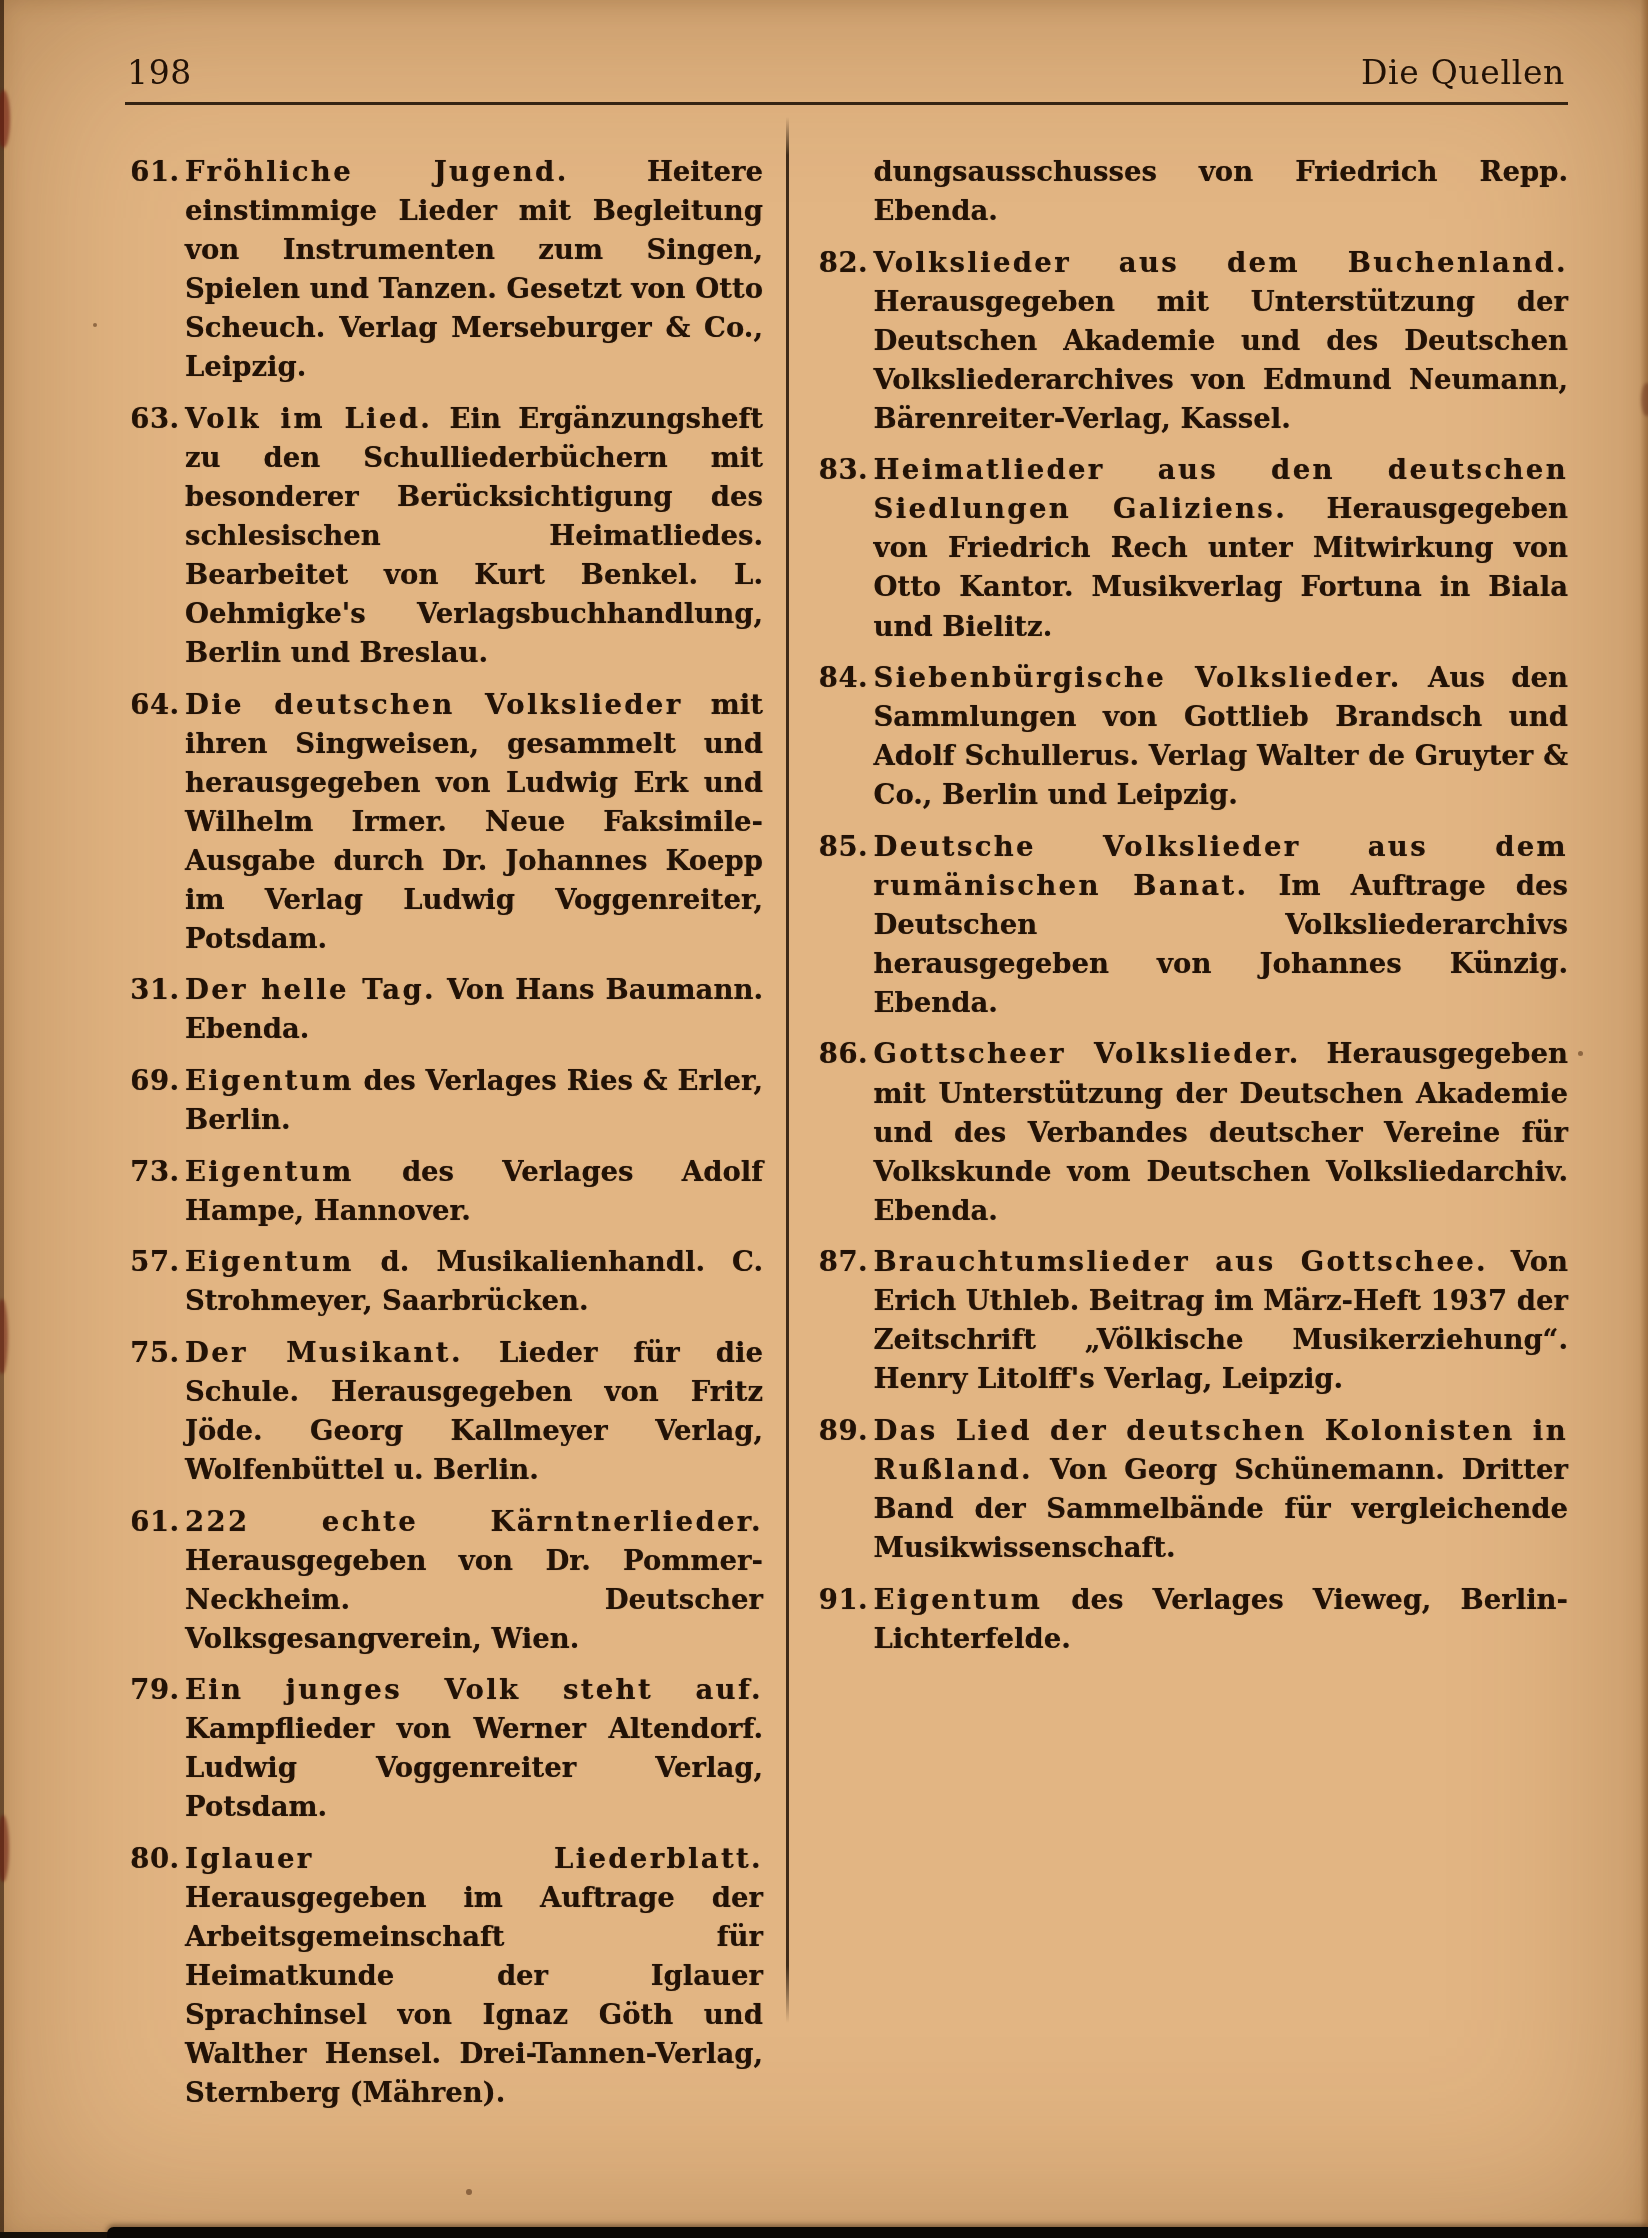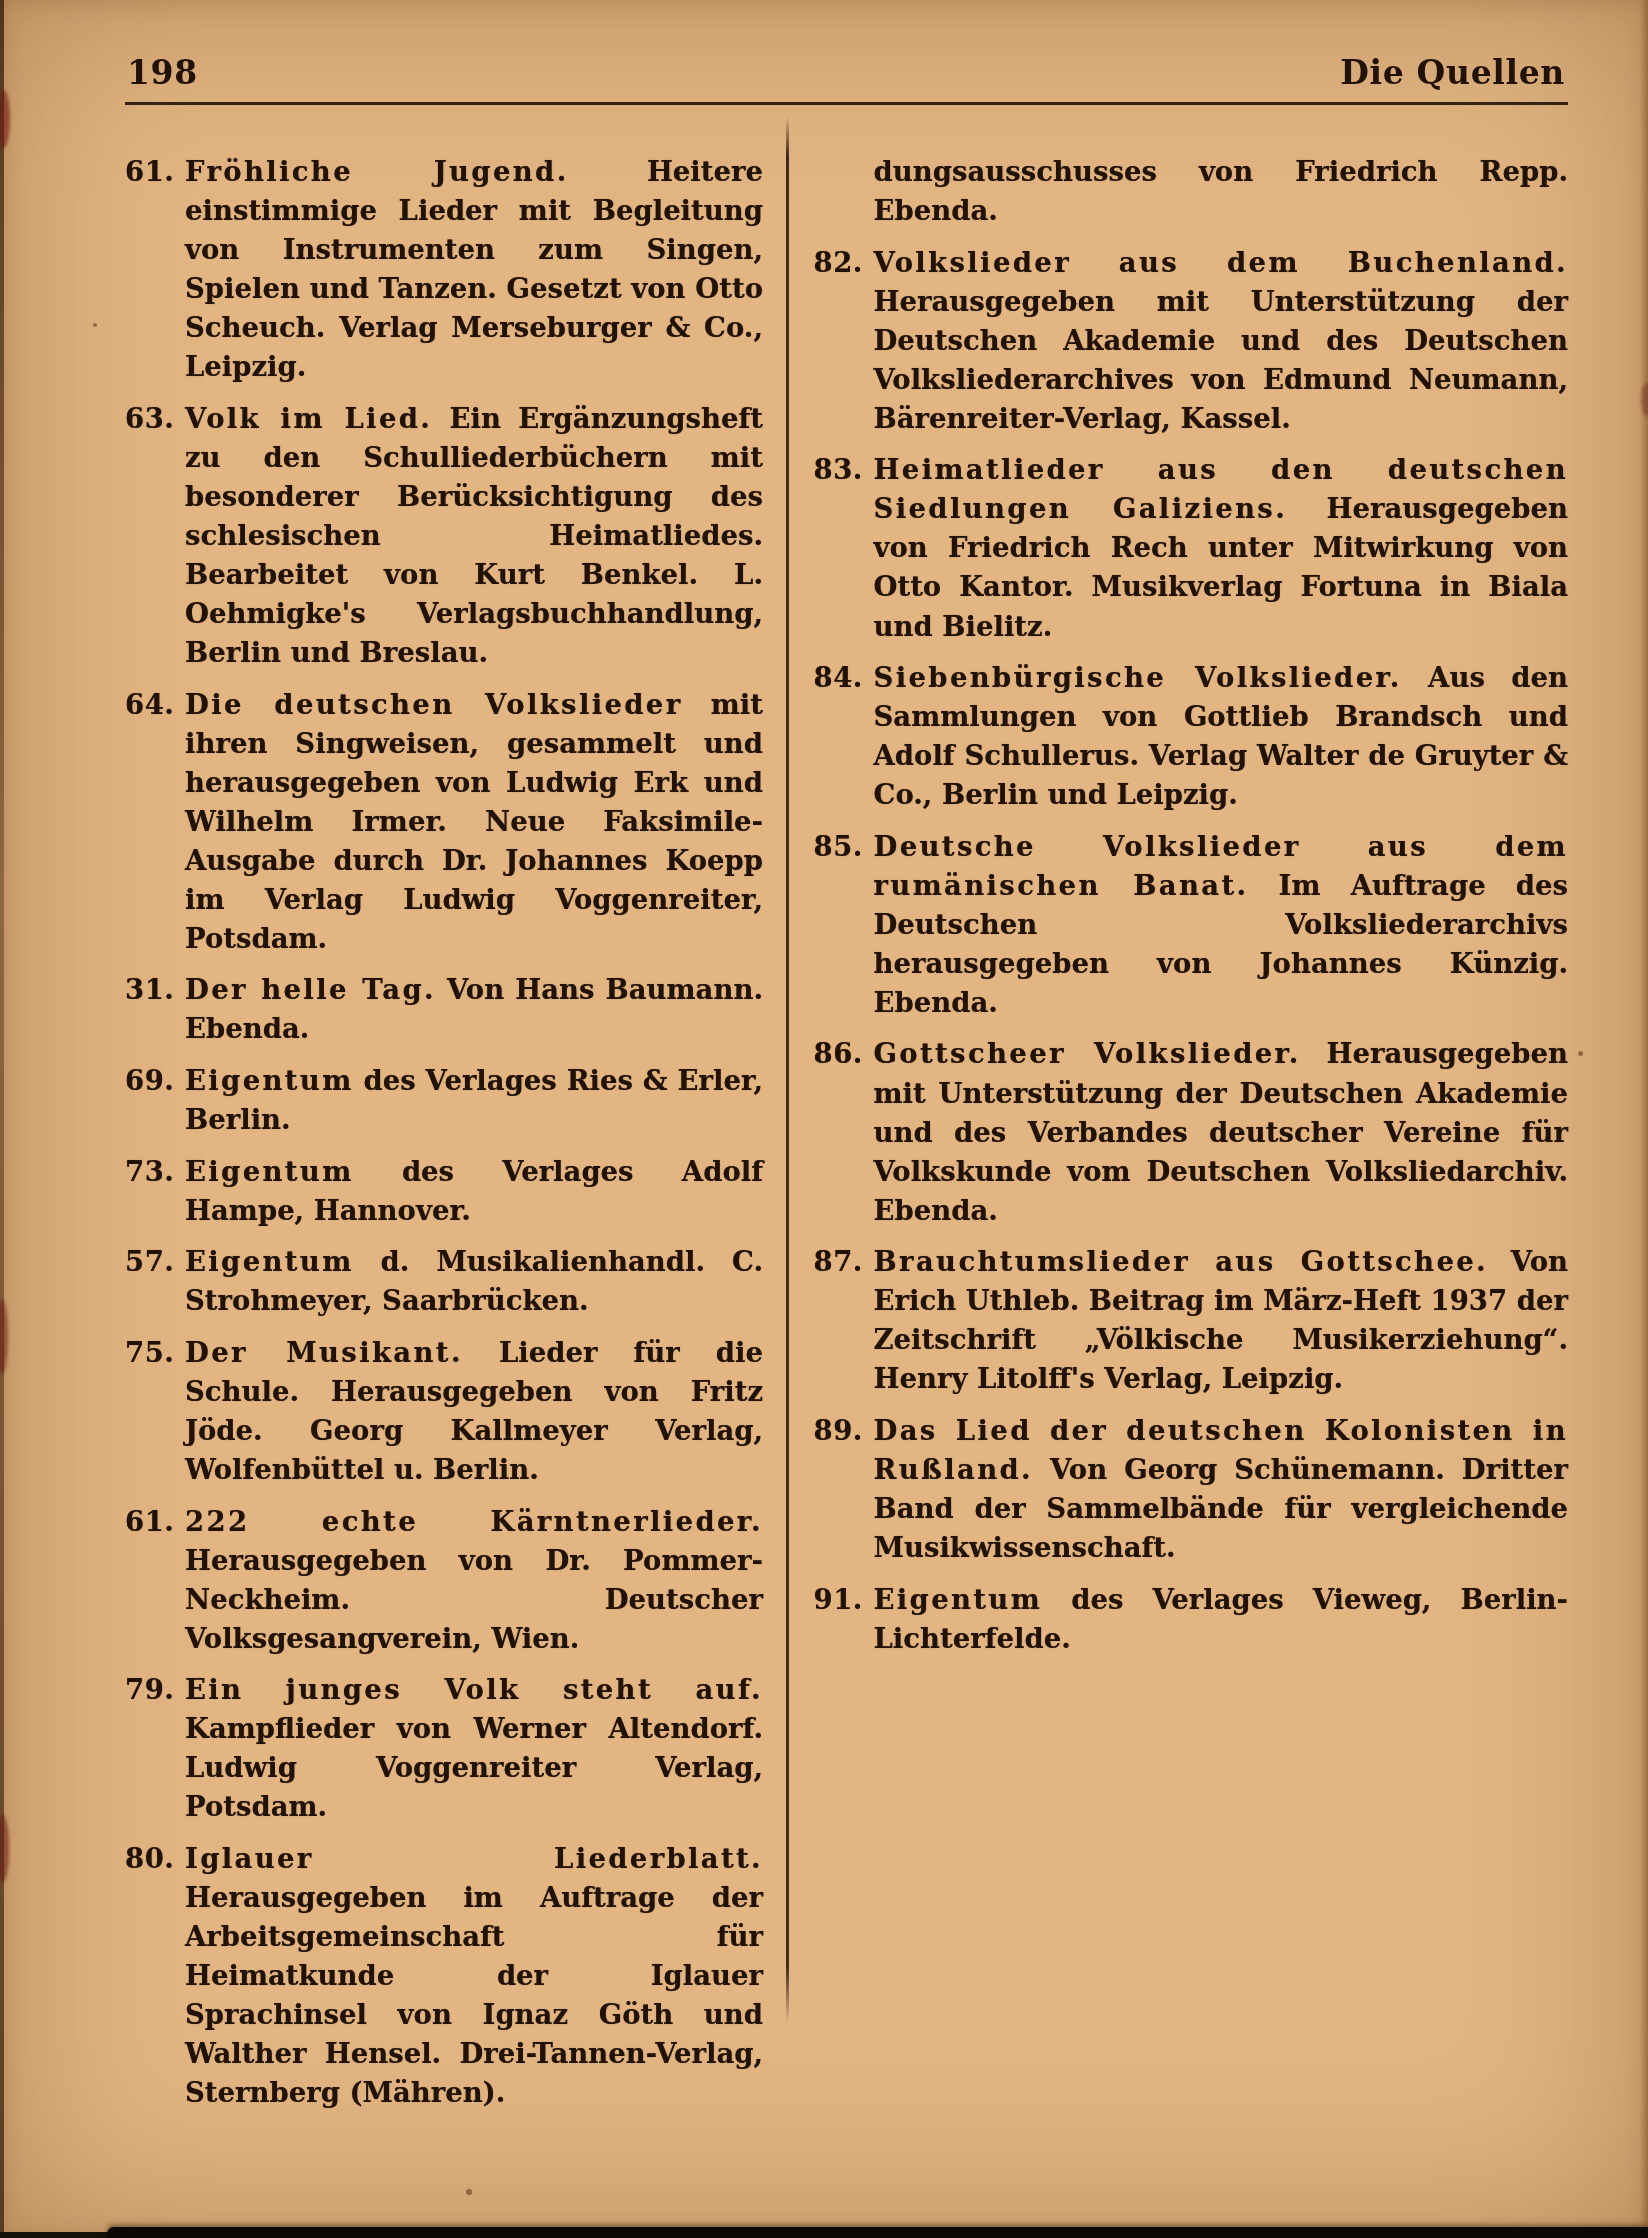--- a/index.html
+++ b/index.html
@@ -31,21 +31,21 @@
   .smudge.d{right:-5px;top:383px;width:11.7px;height:33px;background:rgba(90,30,15,.4);}
   .fleck{position:absolute;width:5.8px;height:5.8px;border-radius:50%;background:rgba(70,35,12,.5);}
   .fleck.f1{left:466px;top:2189px;}
   .fleck.f2{left:93px;top:323px;width:4.2px;height:4.2px;}
   .fleck.f3{left:1578px;top:1051px;width:5px;height:5px;}
 
   
   .running-head{
     display:flex;justify-content:space-between;align-items:baseline;
     padding:53px 83px 0 127px;
-    font-size:33px;font-weight:bold;letter-spacing:.02em;
+    font-size:33px;font-weight:normal;letter-spacing:.02em;
   }
   .head-rule{
     margin:10px 80px 0 125px;height:0;
     border-top:3.3px solid rgba(30,17,6,.88);
   }
 
   
   .columns{
     position:relative;
     display:flex;align-items:flex-start;
@@ -54,21 +54,21 @@
   .column{font-size:27.5px;font-weight:bold;line-height:1.42;}
   .column.left{width:638px;flex:none;}
   .column.right{flex:1;min-width:0;}
   .column-divider{
     flex:none;width:2.5px;align-self:stretch;
     margin:-35px 25px 0 23px;
     height:1906px;
     background:linear-gradient(180deg,rgba(35,20,8,0),rgba(35,20,8,.85) 2%,rgba(35,20,8,.85) 97%,rgba(35,20,8,0));
   }
   .entry{display:flex;margin:0 0 12.5px 0;}
-  .entry-num{flex:none;width:60px;letter-spacing:.02em;}
+  .entry-num{flex:none;width:60px;letter-spacing:.02em;text-align:center;}
   .entry-body{flex:1;margin:0;text-align:justify;text-justify:inter-word;
     text-shadow:0 0 0.8px rgba(34,18,6,.55);}
   .entry-num{text-shadow:0 0 0.8px rgba(34,18,6,.55);}
   .entry-title{letter-spacing:.085em;}
   .continuation{margin:0 0 12.5px 60px;text-align:justify;text-shadow:0 0 0.8px rgba(34,18,6,.55);}
 </style>
 </head>
 <body>
 
 <div class="page">

